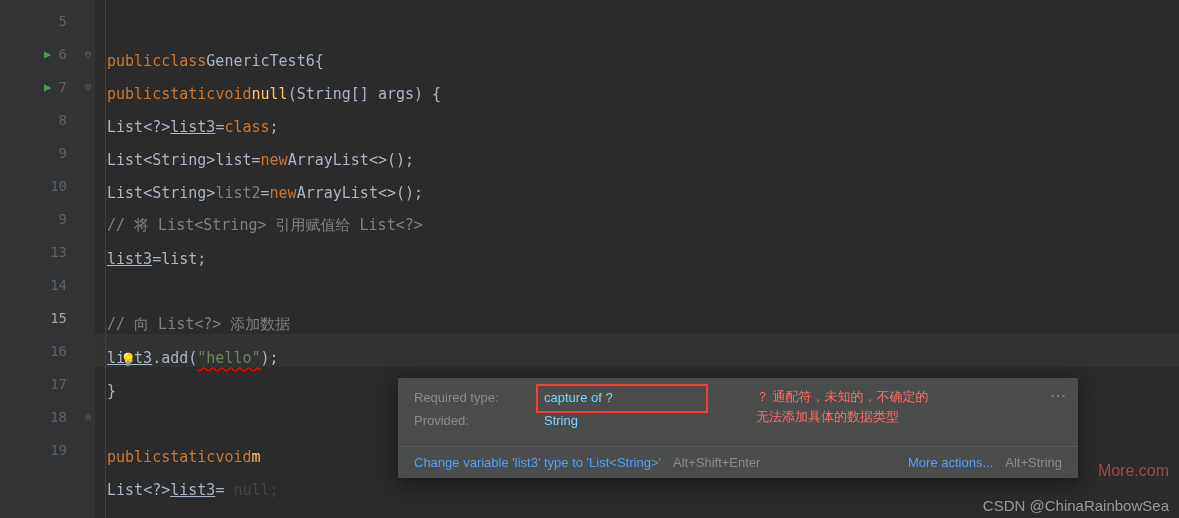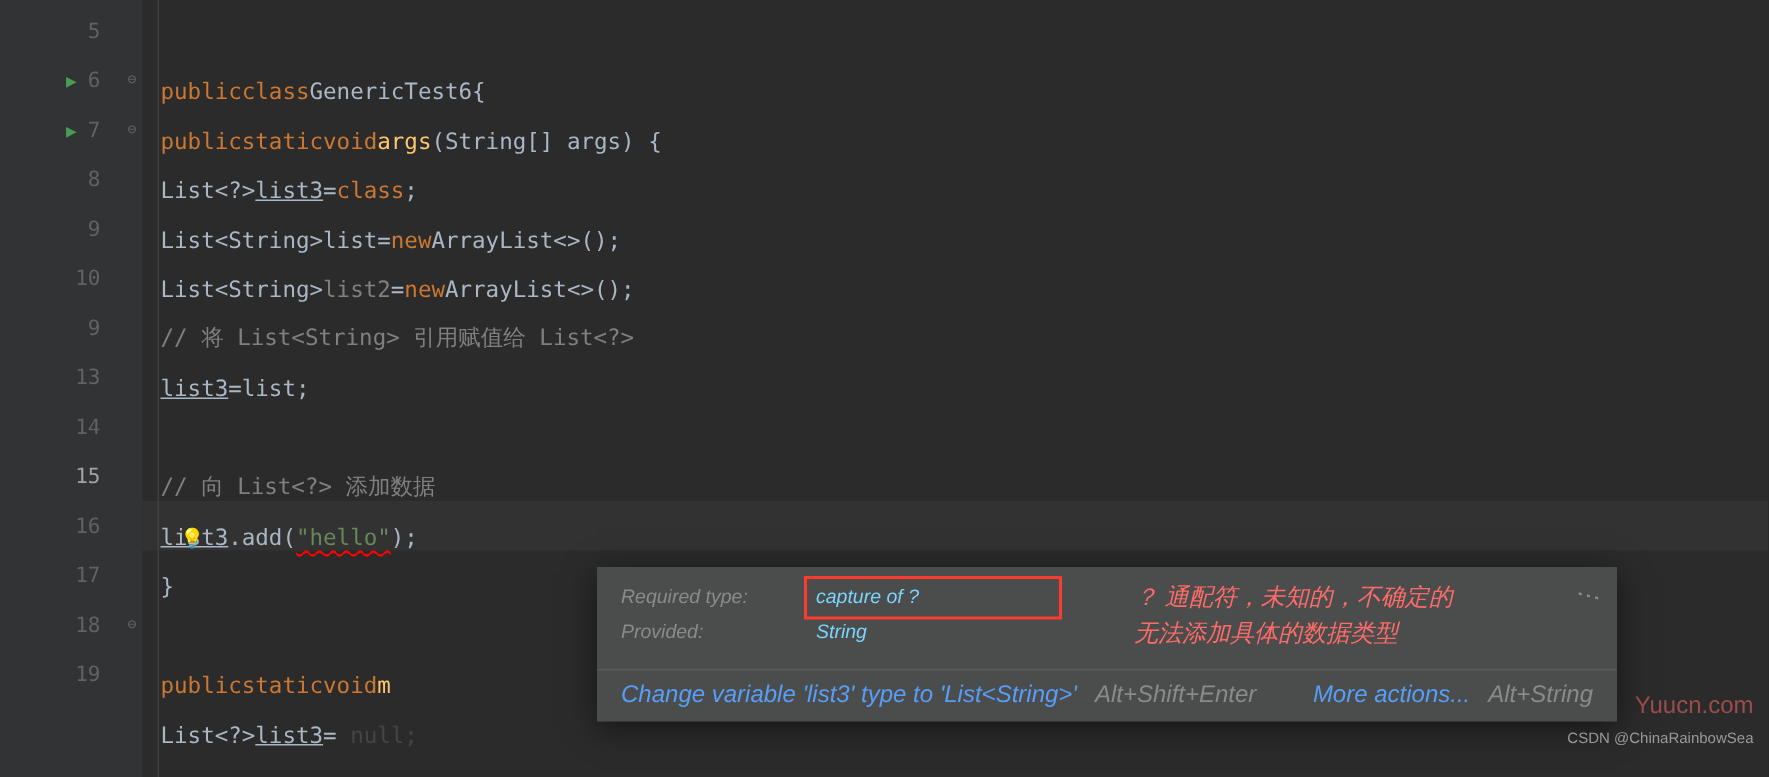--- a/index.html
+++ b/index.html
@@ -88,78 +88,77 @@
   .tooltip {
     position: absolute;
     left: 398px;
     top: 378px;
     width: 680px;
     background: #4b4d4d;
     box-shadow: 0 4px 20px rgba(0,0,0,0.5);
     font-family: -apple-system, 'Segoe UI', sans-serif;
     font-size: 13px;
     z-index: 10;
-    font-style: italic;
   }
   .tooltip-body { padding: 12px 16px 10px 16px; position: relative; }
   .tooltip-row { display: flex; margin-bottom: 8px; }
   .tooltip-label { width: 130px; color: #8a8a8a; }
   .tooltip-val { color: #7dd3fc; }
   .tooltip-redbox {
     position: absolute;
     left: 138px;
     top: 6px;
     width: 172px;
     height: 29px;
     border: 2px solid #ff3b30;
     pointer-events: none;
   }
   .tooltip-note {
     position: absolute;
     left: 358px;
     top: 9px;
     color: #ff6b68;
-    font-size: 16px;
+    font-size: 13px;
     line-height: 1.5;
   }
   .tooltip-more {
     position: absolute;
     right: 10px;
     top: 10px;
     color: #8a8a8a;
     font-size: 16px;
     letter-spacing: 0;
     writing-mode: vertical-rl;
   }
   .tooltip-footer {
     border-top: 1px solid #5a5c5c;
     padding: 8px 16px;
     display: flex;
     align-items: center;
     gap: 12px;
-    font-size: 16px;
+    font-size: 13px;
   }
   .link { color: #589df6; cursor: pointer; }
   .shortcut { color: #8a8a8a; }
   .watermark1 {
     position: absolute;
     right: 10px;
     bottom: 38px;
     color: #b85555;
     font-size: 16px;
     font-family: sans-serif;
     opacity: 0.8;
     z-index: 2;
   }
   .watermark2 {
     position: absolute;
     right: 10px;
-    bottom: 20px;
+    bottom: 4px;
     color: #999;
-    font-size: 10px;
+    font-size: 15px;
     font-family: sans-serif;
     z-index: 20;
   }
 </style>
 </head>
 <body>
 
 <div class="editor">
   <div class="gutter">
     <div class="gutter-line">
@@ -208,21 +207,21 @@
       </div>
     <div class="gutter-line">
         <span>19</span>
       </div>
   </div>
 
   <div class="code-area">
     <div class="vline"></div>
     <div class="code-line"> </div>
     <div class="code-line"><span class="kw">public</span> <span class="kw">class</span> <span class="ident">GenericTest6</span> <span class="paren">{</span></div>
-    <div class="code-line">    <span class="kw">public</span> <span class="kw">static</span> <span class="kw">void</span> <span class="method">args</span><span class="paren">(</span><span class="ident">String[] args</span><span class="paren">) {</span></div>
+    <div class="code-line">    <span class="kw">public</span> <span class="kw">static</span> <span class="kw">void</span> <span class="method">null</span><span class="paren">(</span><span class="ident">String[] args</span><span class="paren">) {</span></div>
     <div class="code-line">        <span class="ident">List</span><span class="paren">&lt;</span><span class="ident">?</span><span class="paren">&gt;</span> <span class="ident underline">list3</span> <span class="paren">=</span> <span class="null">class</span><span class="paren">;</span></div>
     <div class="code-line">        <span class="ident">List</span><span class="paren">&lt;</span><span class="ident">String</span><span class="paren">&gt;</span> <span class="ident">list</span> <span class="paren">=</span> <span class="kw">new</span> <span class="ident">ArrayList</span><span class="paren">&lt;&gt;();</span></div>
     <div class="code-line">        <span class="ident">List</span><span class="paren">&lt;</span><span class="ident">String</span><span class="paren">&gt;</span> <span class="comment">list2</span> <span class="paren">=</span> <span class="kw">new</span> <span class="ident">ArrayList</span><span class="paren">&lt;&gt;();</span></div>
     <div class="code-line">        <span class="comment">// 将 List&lt;String&gt; 引用赋值给 List&lt;?&gt;</span></div>
     <div class="code-line">        <span class="ident underline">list3</span> <span class="paren">=</span> <span class="ident">list</span><span class="paren">;</span></div>
     <div class="code-line"> </div>
     <div class="code-line">        <span class="comment">// 向 List&lt;?&gt; 添加数据</span></div>
     <div class="code-line active"><span class="bulb-icon" style="left:25px;">💡</span>        <span class="ident underline">list3</span><span class="paren">.</span><span class="ident">add</span><span class="paren">(</span><span class="str wavyred">"hello"</span><span class="paren">);</span></div>
     <div class="code-line">    <span class="paren">}</span></div>
     <div class="code-line"> </div>
@@ -250,14 +249,14 @@
   </div>
   <div class="tooltip-footer">
     <span class="link">Change variable 'list3' type to 'List&lt;String&gt;'</span>
     <span class="shortcut">Alt+Shift+Enter</span>
     <span style="flex:1"></span>
     <span class="link">More actions...</span>
     <span class="shortcut">Alt+String</span>
   </div>
 </div>
 
-<div class="watermark1">Yuucn.com</div>
+<div class="watermark1">More.com</div>
 <div class="watermark2">CSDN @ChinaRainbowSea</div>
 
 </body></html>

